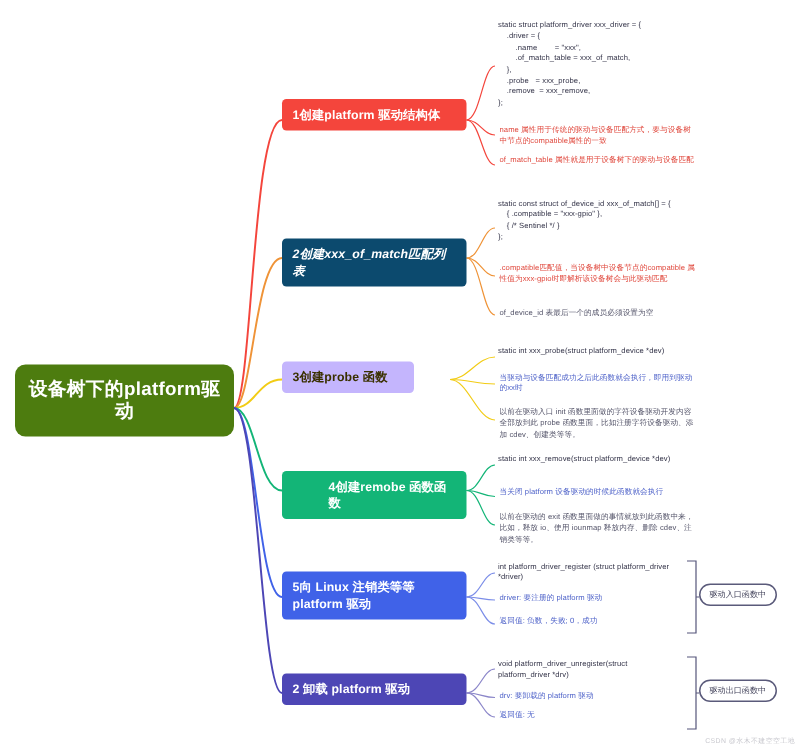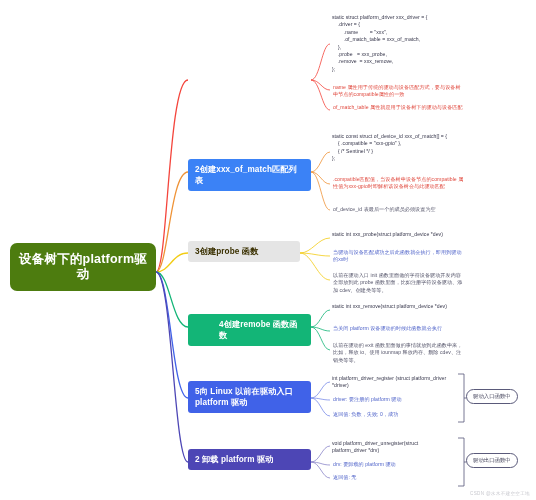--- a/index.html
+++ b/index.html
@@ -34,22 +34,22 @@
     box-sizing:border-box;
     color:#ffffff;
     font-size:8.2px;
     font-weight:bold;
     border-radius:3px;
     padding:5px 7px;
     line-height:11px;
     letter-spacing:0.1px;
   }
   .b1{left:188px;top:66px;width:123px;background:#f4453c;}
-  .b2{left:188px;top:159px;width:123px;background:#3b82f6;}
-  .b3{left:188px;top:241px;width:112px;background:#e5e5e5;color:#3a3000;}
+  .b2{left:188px;top:159px;width:123px;background:#0c4a6e;font-style:italic;}
+  .b3{left:188px;top:241px;width:88px;background:#c4b5fd;color:#3a3000;}
   .b4{left:188px;top:314px;width:123px;background:#13b577;padding-left:31px;}
   .b5{left:188px;top:381px;width:123px;background:#4062e8;}
   .b6{left:188px;top:449px;width:123px;background:#4d46b5;}
 
   .detail{
     position:absolute;
     font-size:5.1px;
     line-height:7.4px;
     color:#3a3a4a;
     width:132px;
@@ -136,24 +136,25 @@
     <path d="M311 462 C 320 462, 322 446, 330 446" stroke="#8b86c9" stroke-width="0.8" fill="none"></path>
     <path d="M311 462 C 320 462, 322 465, 330 465" stroke="#8b86c9" stroke-width="0.8" fill="none"></path>
     <path d="M311 462 C 320 462, 322 478, 330 478" stroke="#8b86c9" stroke-width="0.8" fill="none"></path>
 
     <path d="M458 374 L 464 374 L 464 422 L 458 422 M 464 398 L 466 398" stroke="#55557a" stroke-width="0.8" fill="none"></path>
     <path d="M458 438 L 464 438 L 464 486 L 458 486 M 464 462 L 466 462" stroke="#55557a" stroke-width="0.8" fill="none"></path>
   </svg>
 
   <div class="root-node">设备树下的platform驱动</div>
 
+  <div class="branch b1">1创建platform 驱动结构体</div>
   <div class="branch b2">2创建xxx_of_match匹配列表</div>
   <div class="branch b3">3创建probe 函数</div>
   <div class="branch b4">4创建remobe 函数函数</div>
-  <div class="branch b5">5向 Linux 以前在驱动入口 platform 驱动</div>
+  <div class="branch b5">5向 Linux 注销类等等 platform 驱动</div>
   <div class="branch b6">2 卸载  platform 驱动</div>
 
   <div class="detail d1">
     <div class="code">static struct platform_driver xxx_driver = {
     .driver = {
         .name        = "xxx",
         .of_match_table = xxx_of_match,
     },
     .probe   = xxx_probe,
     .remove  = xxx_remove,

